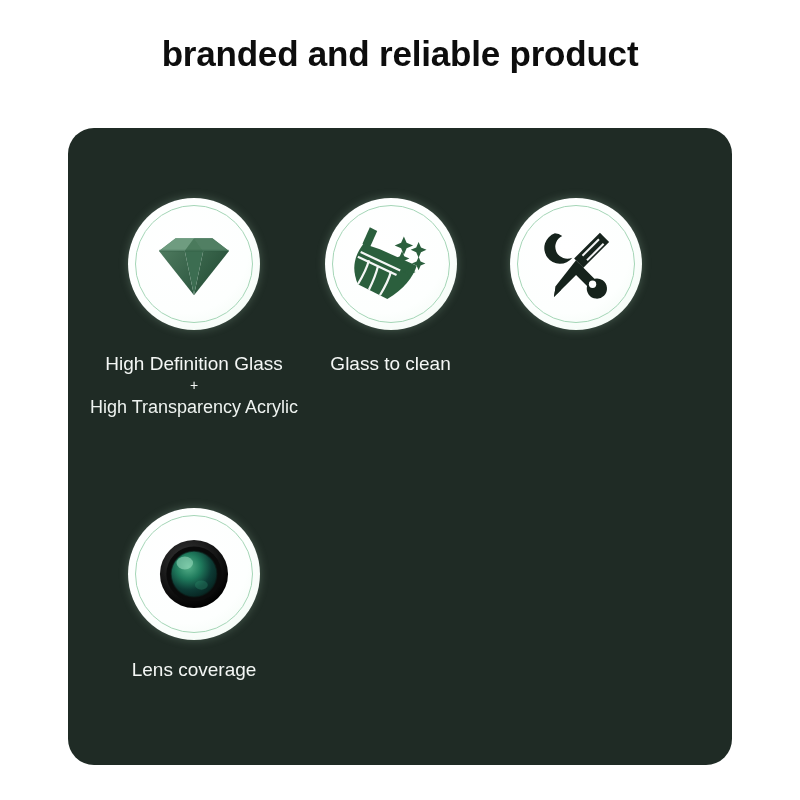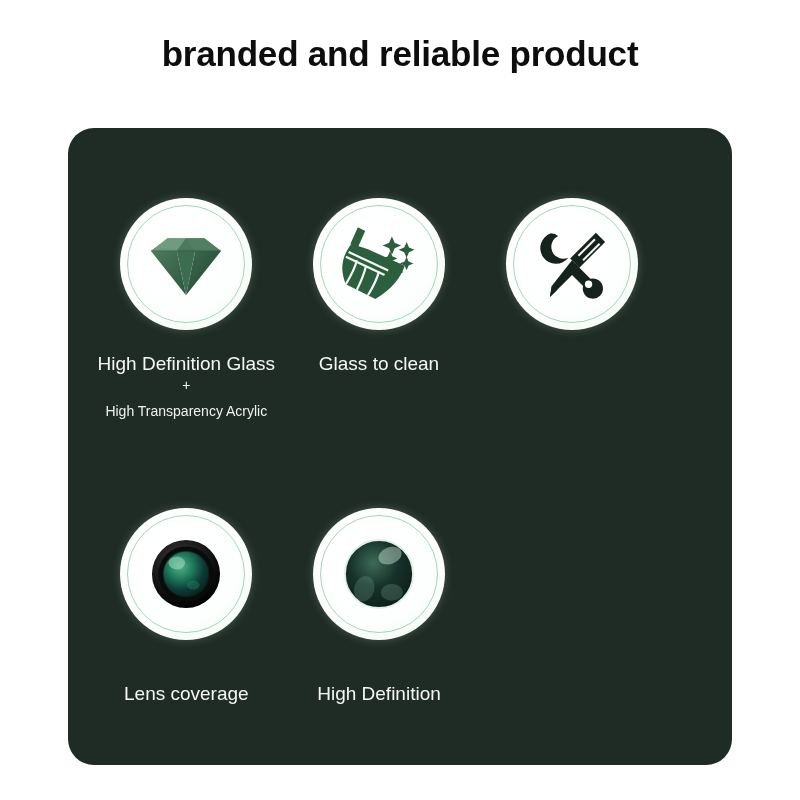--- a/index.html
+++ b/index.html
@@ -109,27 +109,27 @@
     color: #f4f7f5;
     font-family: "Liberation Sans", sans-serif;
     white-space: nowrap;
   }
   .label-plus {
     font-size: 14px;
     color: #f4f7f5;
     margin-top: 1px;
   }
   .label-sub {
-    font-size: 14px;
+    font-size: 18px;
     color: #eef3f0;
-    margin-top: 9px;
+    margin-top: 2px;
     white-space: nowrap;
   }
   .row2 .label-wrap {
-    margin-top: 42px;
+    margin-top: 18px;
   }
 </style>
 </head>
 <body>
 
 <div class="page">
 
   <div class="title">branded and reliable product</div>
 
   <div class="card">
@@ -256,36 +256,16 @@
             <ellipse cx="58" cy="62" rx="7" ry="5" fill="#2e8f6d" opacity="0.35"></ellipse>
             <circle cx="50" cy="50" r="25" fill="none" stroke="#0c1a17" stroke-width="1.5" opacity="0.6"></circle>
           </svg>
         </div>
         <div class="label-wrap">
           <div class="label-main">Lens coverage</div>
         </div>
       </div>
 
 
-      <div class="feature row2">
-        <div class="badge">
-          <svg class="glyph" viewBox="0 0 100 100">
-            <defs>
-              <radialGradient id="sphere" cx="42%" cy="34%" r="78%">
-                <stop offset="0%" stop-color="#3e6b59"></stop>
-                <stop offset="45%" stop-color="#17322a"></stop>
-                <stop offset="100%" stop-color="#0a1a16"></stop>
-              </radialGradient>
-            </defs>
-            <circle cx="50" cy="50" r="37" fill="url(#sphere)" stroke="#dff0e6" stroke-width="2"></circle>
-            <ellipse cx="62" cy="30" rx="13" ry="9" fill="#cfe9d9" opacity="0.45" transform="rotate(-20 62 30)"></ellipse>
-            <ellipse cx="34" cy="66" rx="11" ry="14" fill="#7fae97" opacity="0.25" transform="rotate(15 34 66)"></ellipse>
-            <ellipse cx="64" cy="70" rx="12" ry="9" fill="#9dc7b0" opacity="0.22"></ellipse>
-          </svg>
-        </div>
-        <div class="label-wrap">
-          <div class="label-main">High Definition</div>
-        </div>
-      </div>
 
     </div>
   </div>
 </div>
 
 </body></html>

